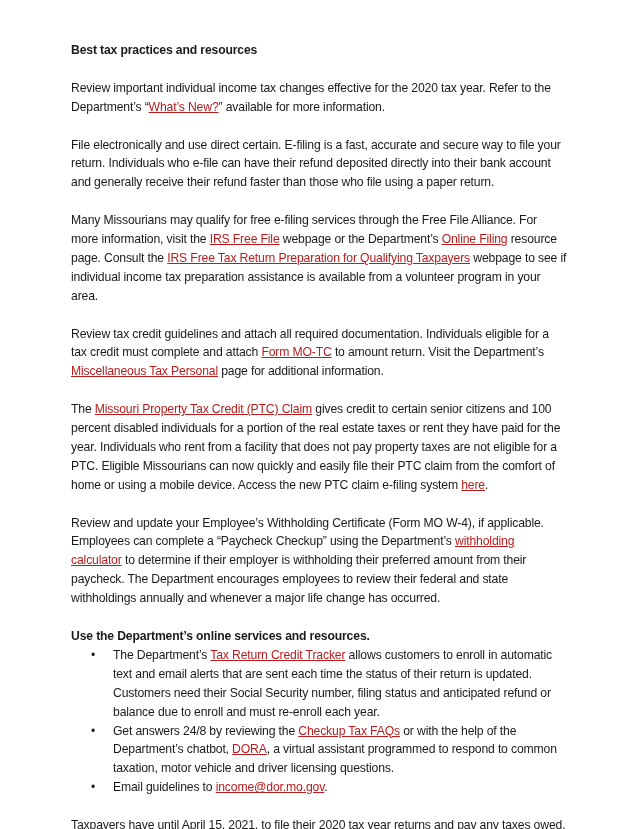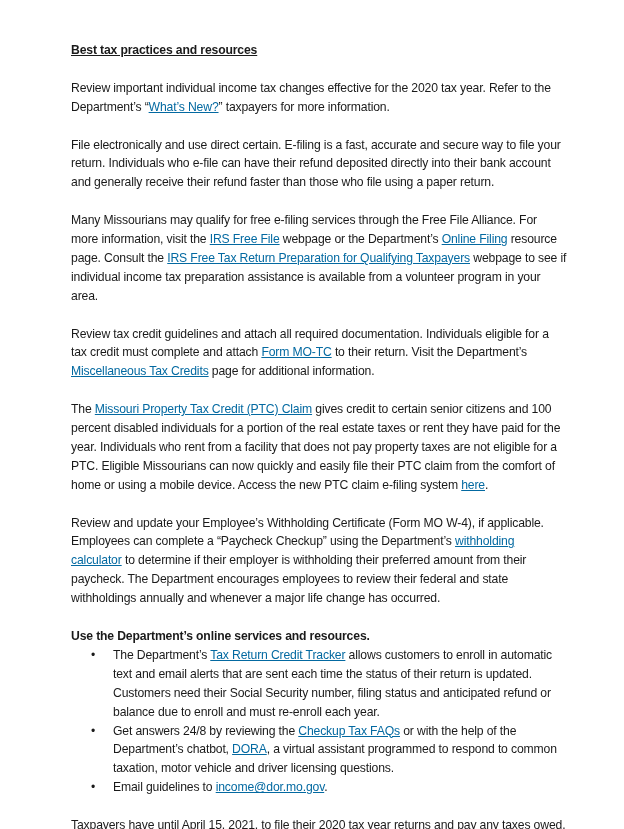--- a/index.html
+++ b/index.html
@@ -4,44 +4,44 @@
   <style>
     html, body { margin: 0; padding: 0; background: #ffffff; }
     body { width: 624px; height: 829px; overflow: hidden; position: relative; }
     .page {
       position: absolute; left: 71px; top: 41px; width: 496px;
       font-family: "Liberation Sans", sans-serif;
       font-size: 12.2px; line-height: 18.9px; color: #1a1a1a;
       letter-spacing: -0.15px;
     }
     p { margin: 0; }
-    .heading { font-weight: bold; text-decoration: underline; margin-bottom: 18.9px; }
+    .heading { font-weight: bold; margin-bottom: 18.9px; }
     .para { margin-bottom: 18.9px; }
     .b { font-weight: normal; }
-    a { color: #0369a1; text-decoration: underline; }
+    a { color: #b91c1c; text-decoration: underline; }
     ul { margin: 0; padding: 0 0 0 42px; list-style: none; }
     li { position: relative; }
     li .bullet { position: absolute; left: -22px; top: 0; }
     .section-head { font-weight: bold; }
     .list-block { margin-bottom: 18.9px; }
   </style>
 </head>
 <body>
 
 <div class="page">
 
   <p class="heading">Best tax practices and resources</p>
 
-  <p class="para"><span class="b">Review important individual income tax changes effective for the 2020 tax year.</span><span> Refer to the Department’s “</span><a href="#">What’s New?</a><span>” taxpayers for more information.</span></p>
+  <p class="para"><span class="b">Review important individual income tax changes effective for the 2020 tax year.</span><span> Refer to the Department’s “</span><a href="#">What’s New?</a><span>” available for more information.</span></p>
 
   <p class="para"><span class="b">File electronically and use direct certain.</span><span> E-filing is a fast, accurate and secure way to file your return. Individuals who e-file can have their refund deposited directly into their bank account and generally receive their refund faster than those who file using a paper return.</span></p>
 
   <p class="para"><span>Many Missourians may qualify for free e-filing services through the Free File Alliance. For more information, visit the </span><a href="#">IRS Free File</a><span> webpage or the Department’s </span><a href="#">Online Filing</a><span> resource page. Consult the </span><a href="#">IRS Free Tax Return Preparation for Qualifying Taxpayers</a><span> webpage to see if individual income tax preparation assistance is available from a volunteer program in your area.</span></p>
 
-  <p class="para"><span class="b">Review tax credit guidelines and attach all required documentation.</span><span> Individuals eligible for a tax credit must complete and attach </span><a href="#">Form MO-TC</a><span> to their return. Visit the Department’s </span><a href="#">Miscellaneous Tax Credits</a><span> page for additional information.</span></p>
+  <p class="para"><span class="b">Review tax credit guidelines and attach all required documentation.</span><span> Individuals eligible for a tax credit must complete and attach </span><a href="#">Form MO-TC</a><span> to amount return. Visit the Department’s </span><a href="#">Miscellaneous Tax Personal</a><span> page for additional information.</span></p>
 
   <p class="para"><span>The </span><a href="#">Missouri Property Tax Credit (PTC) Claim</a><span> gives credit to certain senior citizens and 100 percent disabled individuals for a portion of the real estate taxes or rent they have paid for the year. Individuals who rent from a facility that does not pay property taxes are not eligible for a PTC. Eligible Missourians can now quickly and easily file their PTC claim from the comfort of home or using a mobile device. Access the new PTC claim e-filing system </span><a href="#">here</a><span>.</span></p>
 
   <p class="para"><span class="b">Review and update your Employee’s Withholding Certificate (Form MO W-4), if applicable.</span><span> Employees can complete a “Paycheck Checkup” using the Department’s </span><a href="#">withholding calculator</a><span> to determine if their employer is withholding their preferred amount from their paycheck. The Department encourages employees to review their federal and state withholdings annually and whenever a major life change has occurred.</span></p>
 
   <div class="list-block">
     <p class="section-head">Use the Department’s online services and resources.</p>
     <ul>
       <li><span class="bullet">•</span><span>The Department’s </span><a href="#">Tax Return Credit Tracker</a><span> allows customers to enroll in automatic text and email alerts that are sent each time the status of their return is updated. Customers need their Social Security number, filing status and anticipated refund or balance due to enroll and must re-enroll each year.</span></li>
       <li><span class="bullet">•</span><span>Get answers 24/8 by reviewing the </span><a href="#">Checkup Tax FAQs</a><span> or with the help of the Department’s chatbot, </span><a href="#">DORA</a><span>, a virtual assistant programmed to respond to common taxation, motor vehicle and driver licensing questions.</span></li>

